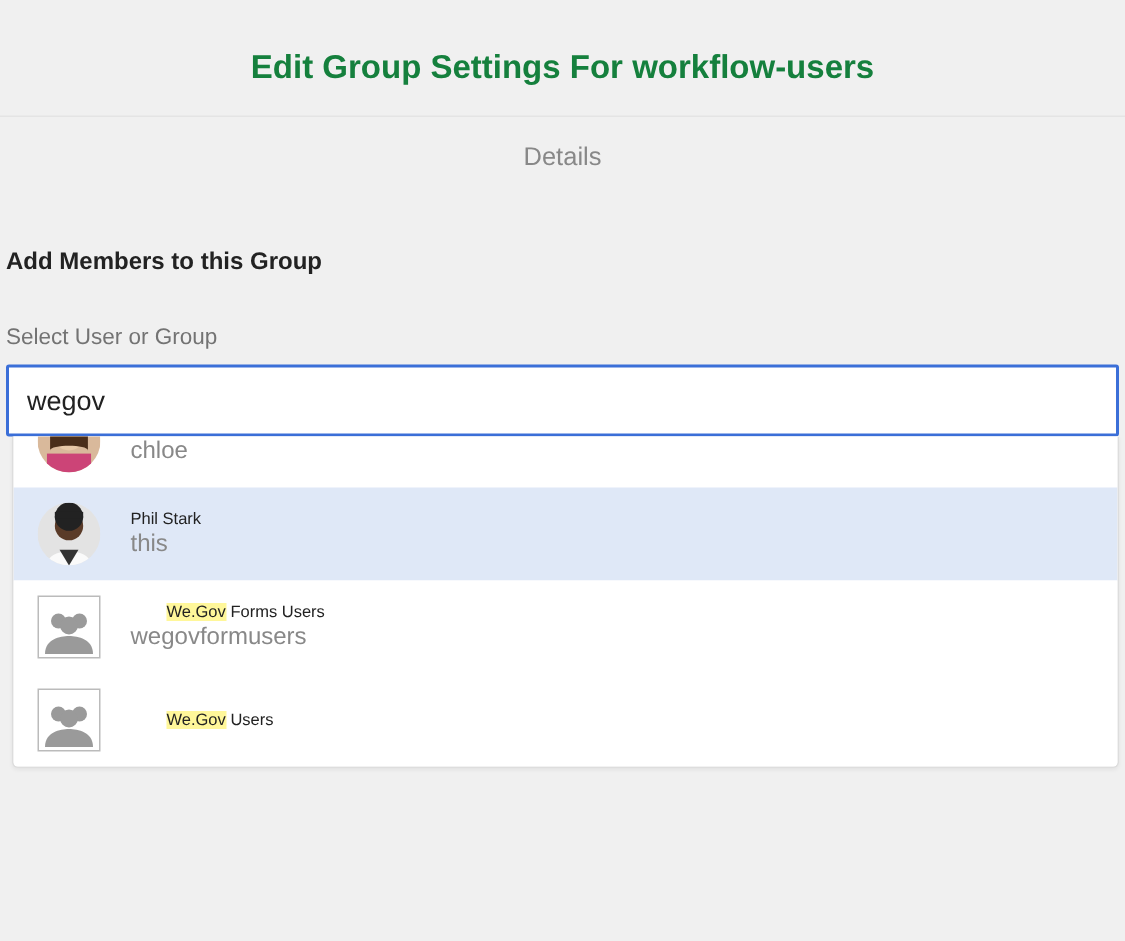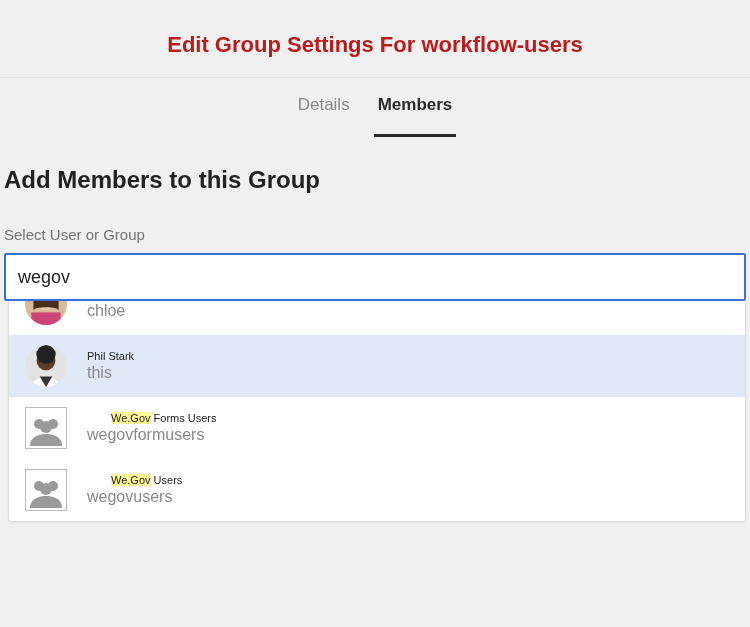--- a/index.html
+++ b/index.html
@@ -1,24 +1,24 @@
 <!DOCTYPE html>
 <html><head>
 <meta charset="utf-8">
 <style>
   * { box-sizing: border-box; margin: 0; padding: 0; }
   html, body { width: 750px; height: 627px; font-family: -apple-system, BlinkMacSystemFont, "Segoe UI", Arial, sans-serif; background: #f0f0f0; overflow: hidden; }
   .header { height: 78px; display: flex; align-items: center; justify-content: center; border-bottom: 1px solid #e4e4e4; background: #f0f0f0; }
-  .header-title { font-size: 22px; font-weight: 600; color: #b91c1c; margin-top: 12px; }
+  .header-title { font-size: 22px; font-weight: 600; color: #15803d; margin-top: 12px; }
   .tabs { height: 70px; display: flex; align-items: center; justify-content: center; gap: 24px; background: #f0f0f0; }
   .tab { font-size: 17px; color: #888; padding: 6px 2px 22px 2px; cursor: pointer; position: relative; }
   .tab.active { color: #2b2b2b; font-weight: 600; }
   .tab.active::after { content: ''; position: absolute; left: -2px; right: -2px; bottom: 0; height: 3px; background: #2b2b2b; }
   .page { padding: 18px 4px 0 4px; background: #f0f0f0; }
-  .section-heading { font-size: 24px; font-weight: 700; color: #222; margin-bottom: 32px; }
+  .section-heading { font-size: 16px; font-weight: 700; color: #222; margin-bottom: 32px; }
   .field-label { font-size: 15px; color: #737373; margin-bottom: 10px; }
   .search-wrap { position: relative; }
   .search-input { width: 100%; height: 48px; border: 2px solid #3b6fd8; background: #fff; font-size: 18px; color: #222; padding: 0 12px; outline: none; border-radius: 2px; }
   .dropdown { position: absolute; left: 4px; right: 0; top: 48px; background: #fff; border: 1px solid #ddd; border-top: none; border-radius: 0 0 4px 4px; overflow: hidden; box-shadow: 0 1px 3px rgba(0,0,0,0.06); }
   .dropdown-inner { max-height: 320px; overflow: hidden; }
   .option { display: flex; align-items: center; padding: 10px 16px; cursor: pointer; background: #fff; }
   .option.highlighted { background: #dfe8f7; }
   .option.truncated { padding-top: 0; margin-top: -18px;}
   .avatar { width: 42px; height: 42px; border-radius: 50%; flex: 0 0 42px; margin-right: 20px; overflow: hidden; }
   .avatar.square { border-radius: 0; border: 1px solid #bbb; background: #fff; display: flex; align-items: flex-end; justify-content: center;}
@@ -30,21 +30,20 @@
 </style>
 </head>
 <body>
 
 <div class="header">
   <div class="header-title">Edit Group Settings For workflow-users</div>
 </div>
 
 <div class="tabs">
   <div class="tab">Details</div>
-  <div class="tab active">Members</div>
 </div>
 
 <div class="page">
   <h2 class="section-heading">Add Members to this Group</h2>
   <div class="field-label">Select User or Group</div>
   <div class="search-wrap">
     <input class="search-input" type="text" value="wegov" style="">
     <div class="dropdown">
       <div class="dropdown-inner" id="opts">
           <div class="option truncated">
@@ -99,19 +98,18 @@
                 <g fill="#9a9a9a">
                   <circle cx="13" cy="16" r="5"></circle>
                   <circle cx="27" cy="16" r="5"></circle>
                   <circle cx="20" cy="19" r="6"></circle>
                   <path d="M4 38 C4 28 14 26 20 26 C26 26 36 28 36 38 Z"></path>
                 </g>
               </svg>
             </div>
             <div class="option-text">
               <div class="display-line"><mark>We.Gov</mark> Users</div>
-              <div class="id-line">wegovusers</div>
             </div>
           </div>
         </div>
     </div>
   </div>
 </div>
 
 </body></html>

